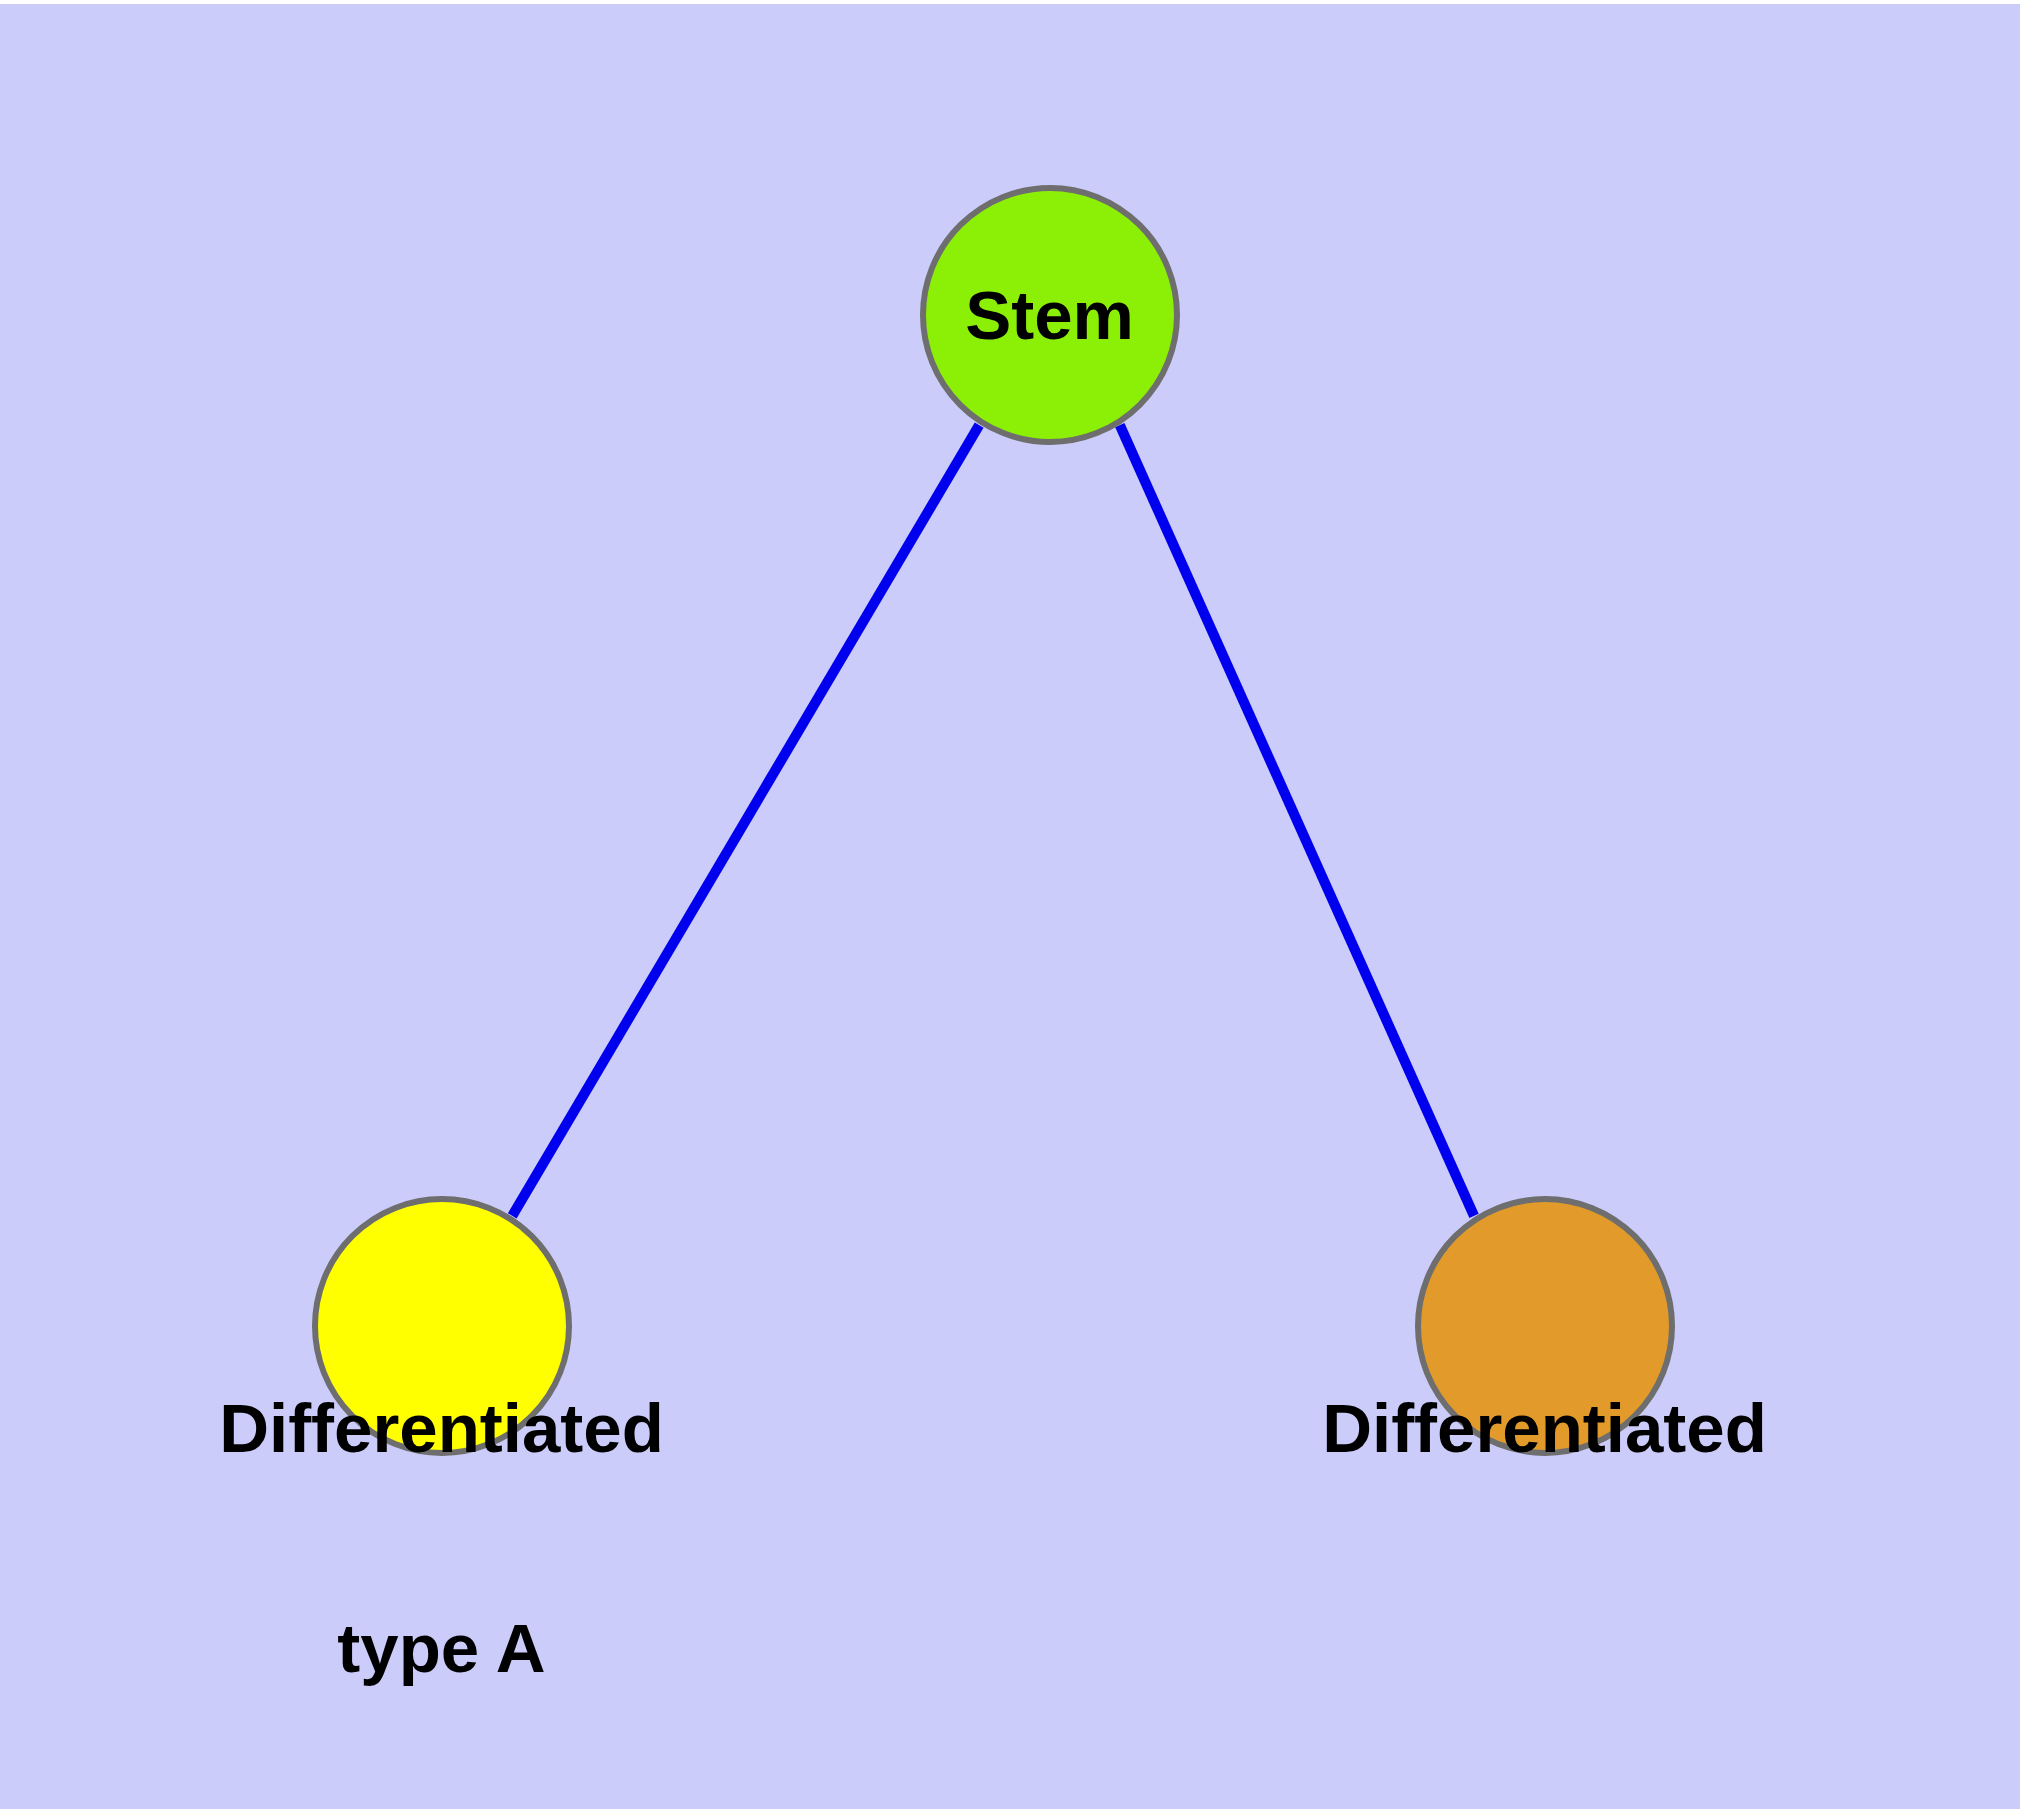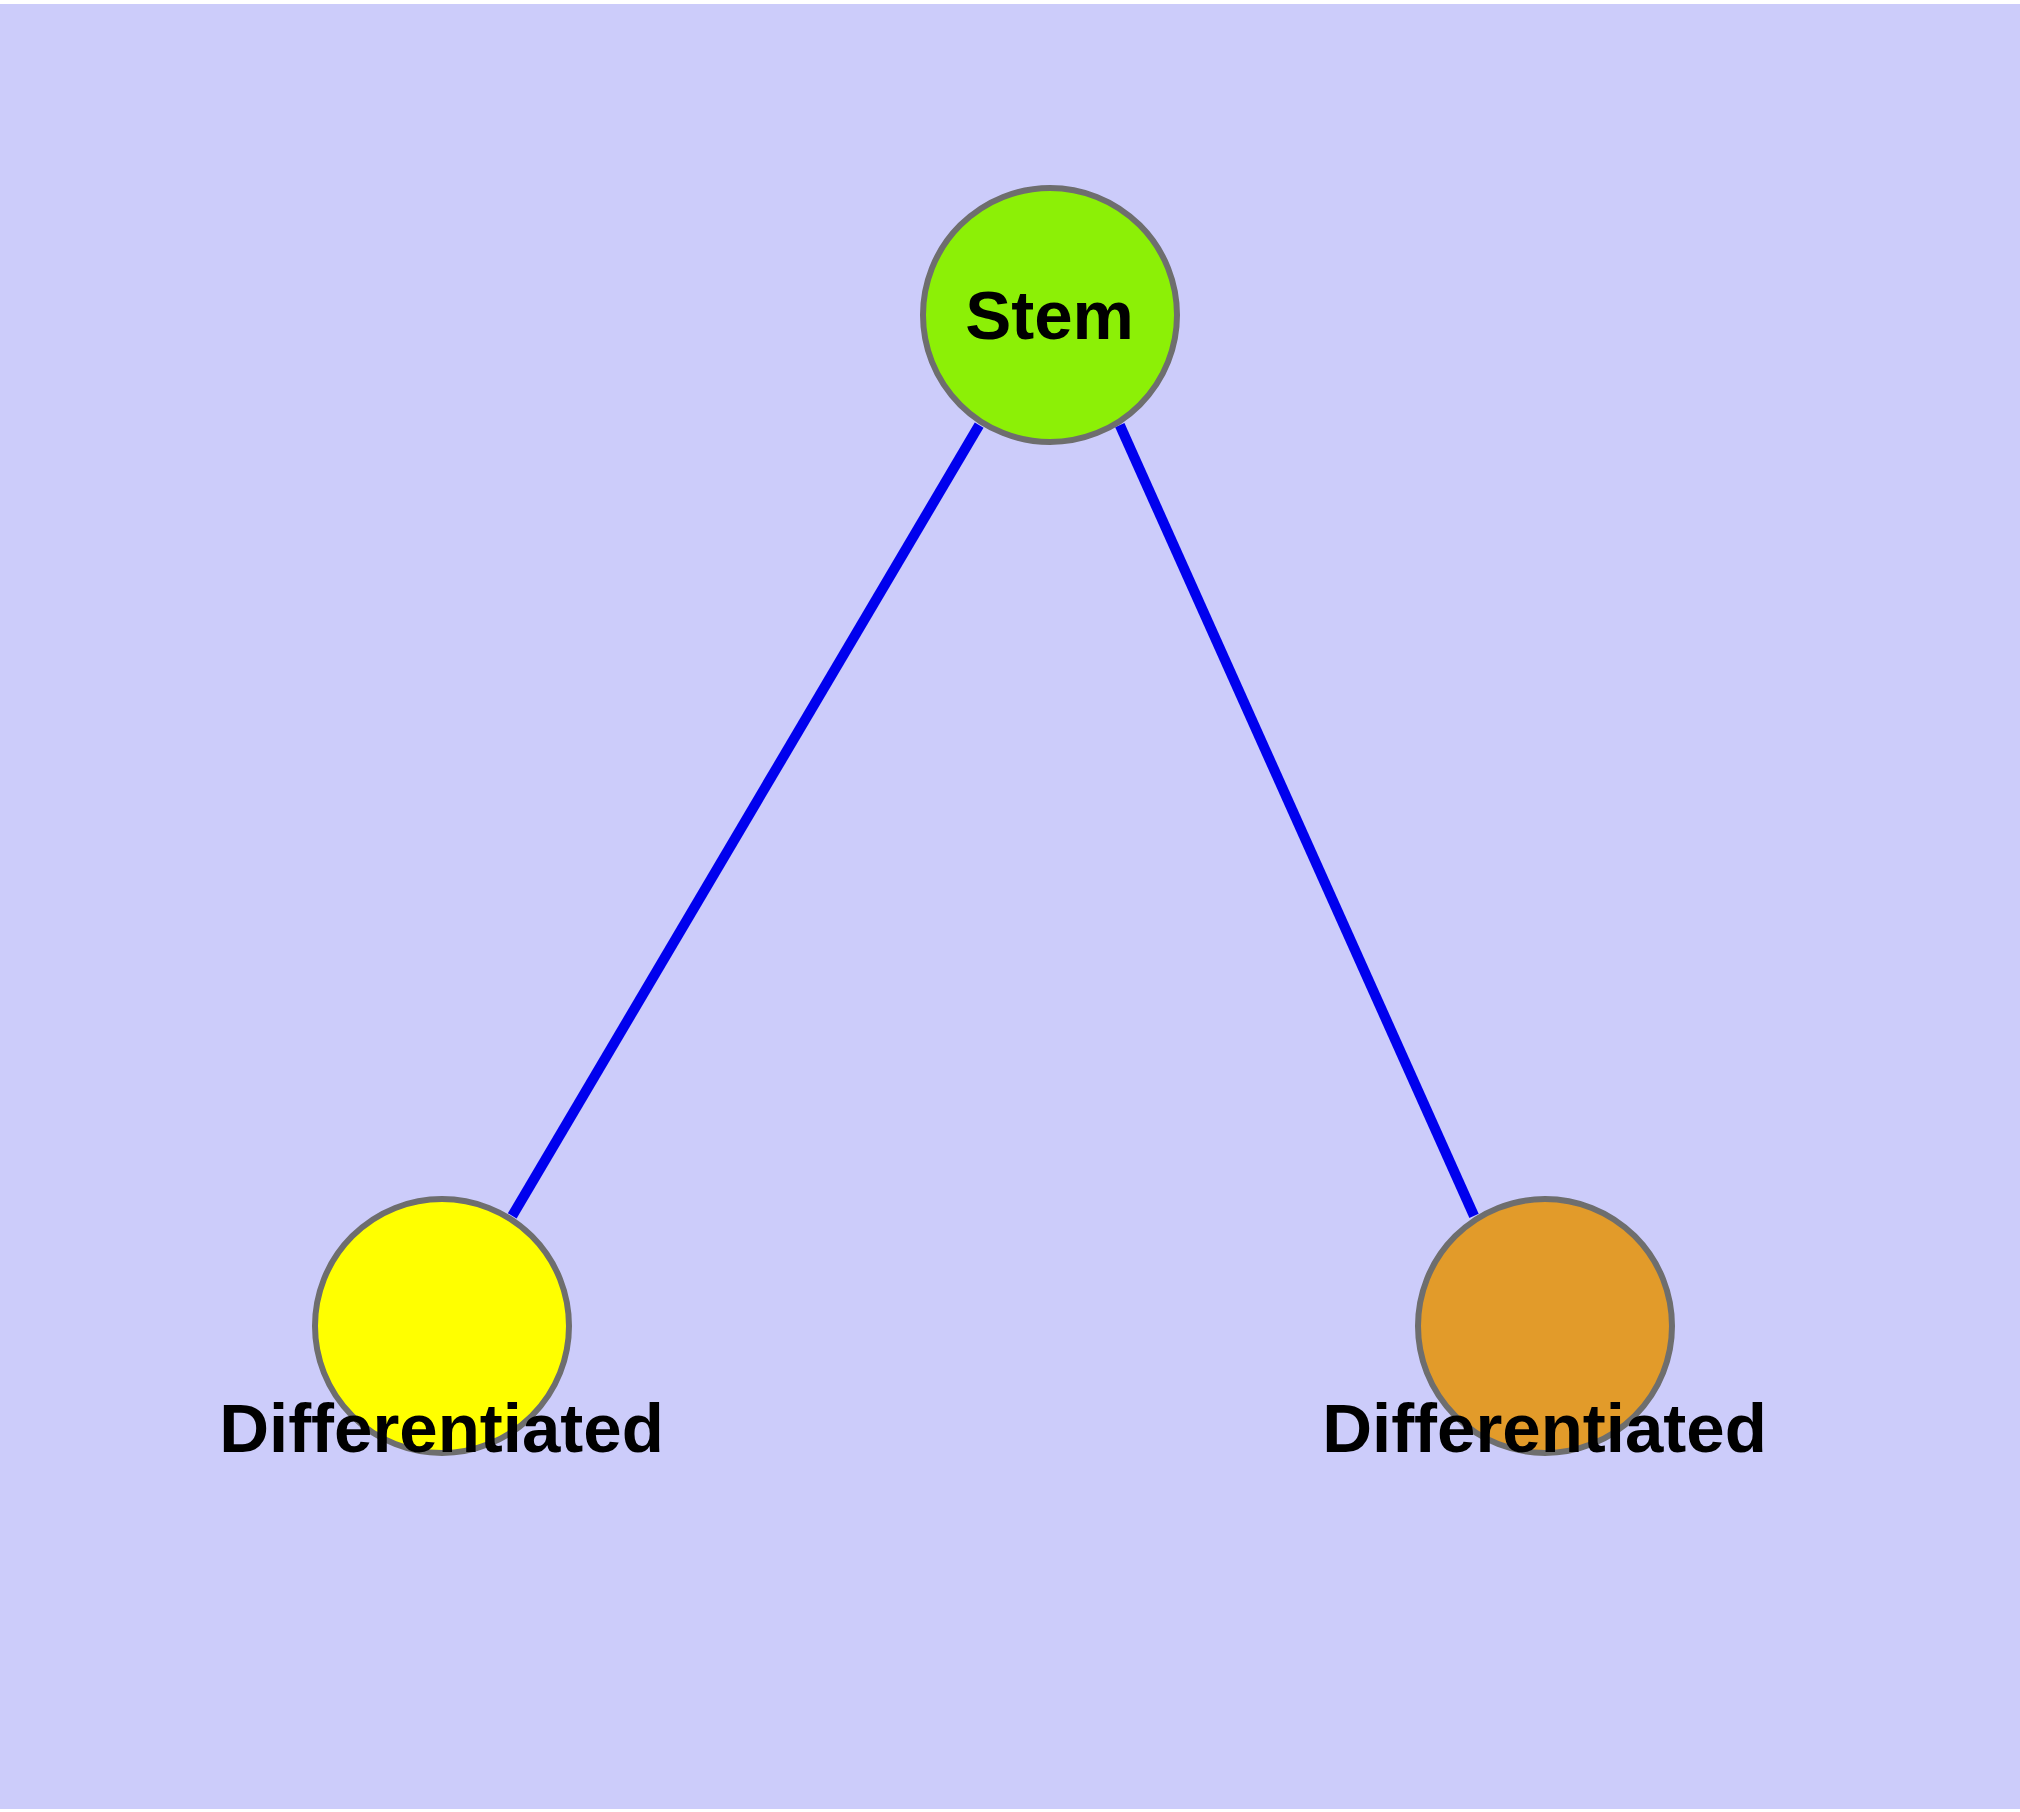--- a/index.html
+++ b/index.html
@@ -108,20 +108,21 @@
   </svg>
 
   <div class="node" id="node-stem"></div>
   <div class="node" id="node-diff-a"></div>
   <div class="node" id="node-diff-b"></div>
 
   <div class="node-label" id="label-stem">Stem</div>
 
   <div class="node-label" id="label-diff-a">
     <div>Differentiated</div>
+    <div>type A</div>
   </div>
 
   <div class="node-label" id="label-diff-b">
     <div>Differentiated</div>
   </div>
 
 </div>
 
 
 </body></html>

